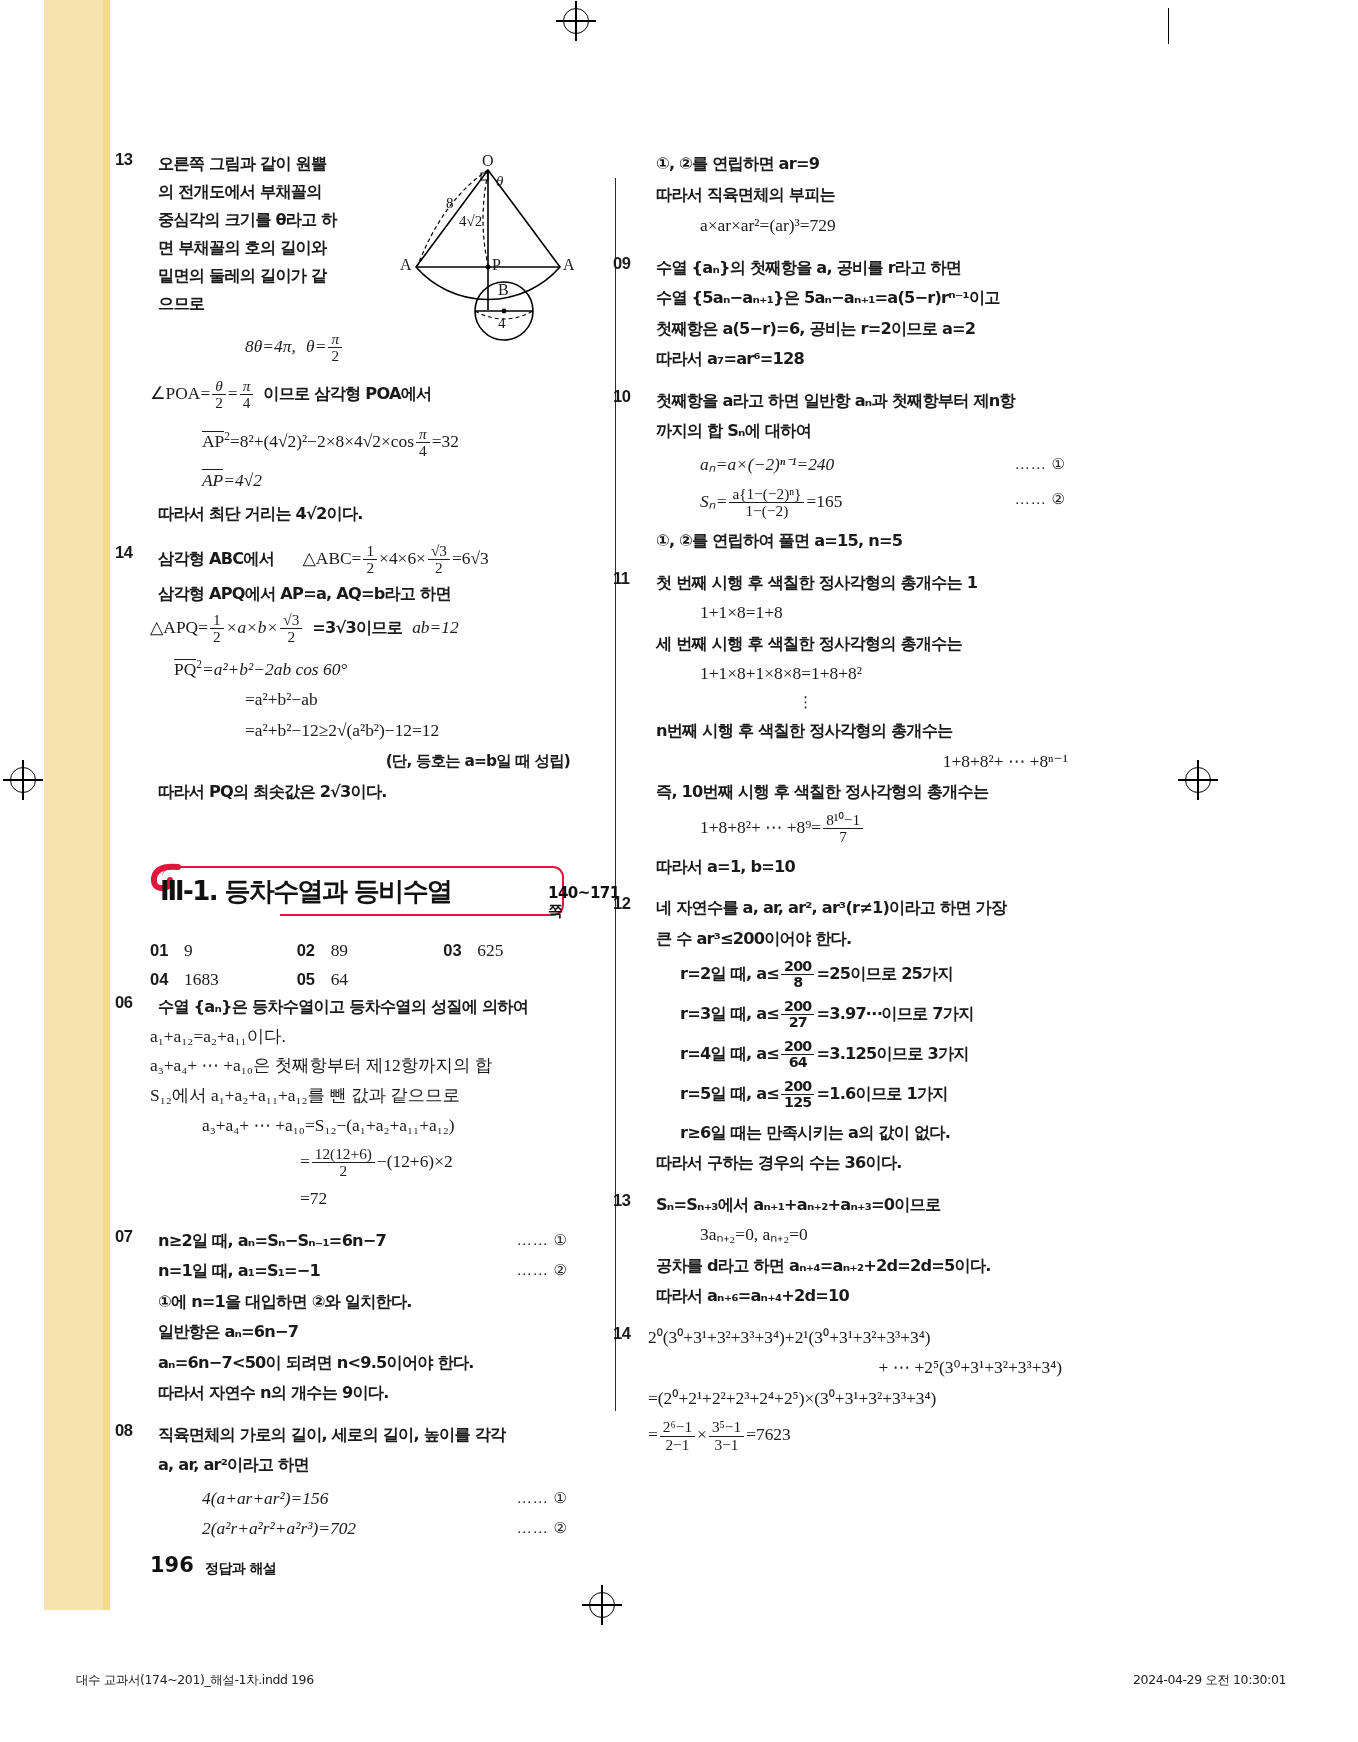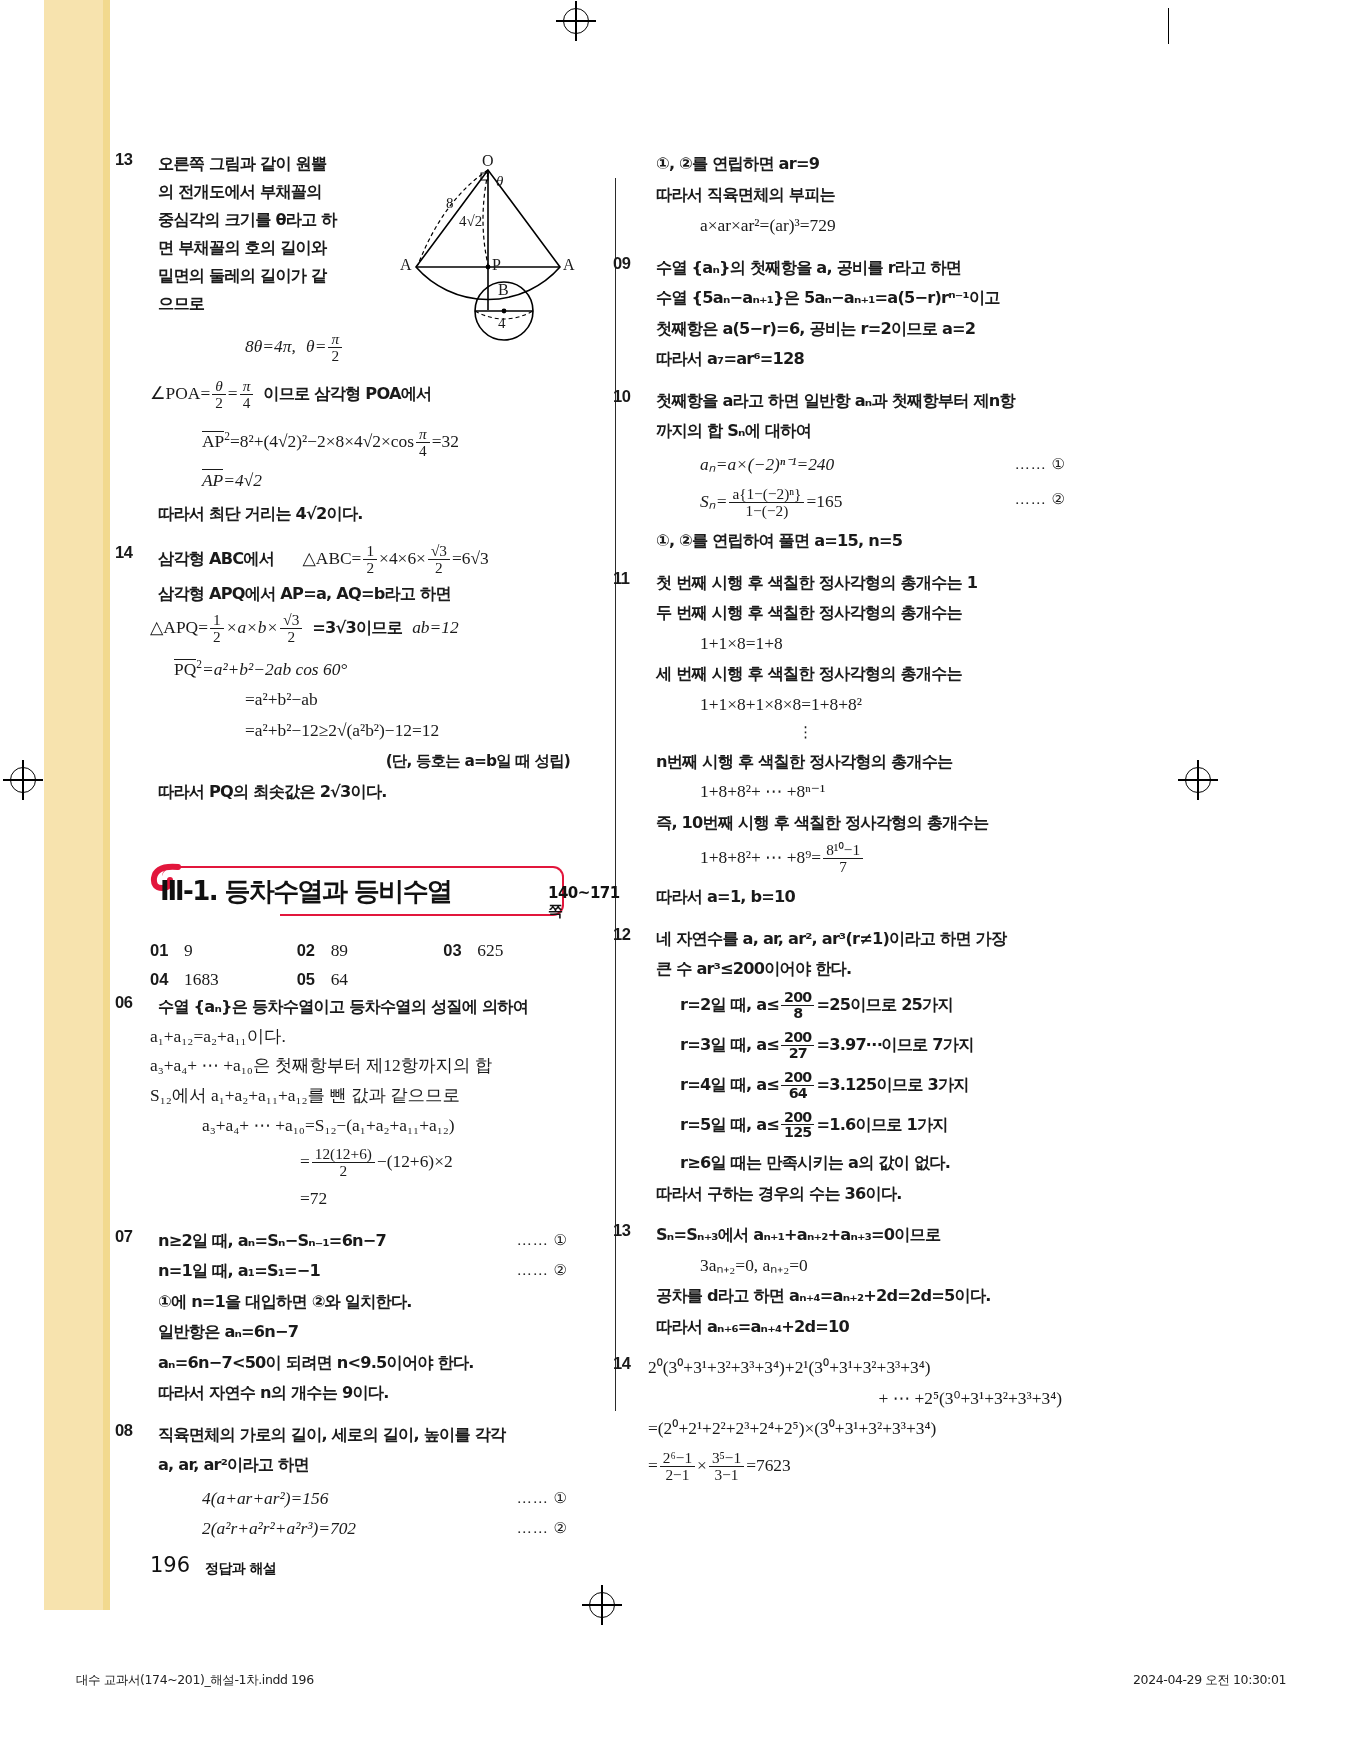--- a/index.html
+++ b/index.html
@@ -92,21 +92,21 @@
   .ans-cell{width:147px;display:flex;align-items:baseline;}
   .ans-n{font-family:"Liberation Sans", sans-serif;font-weight:bold;font-size:16.5px;width:34px;}
   .ans-v{font-size:17.4px;}
 
   
   .figure{position:absolute;left:408px;top:155px;width:200px;height:190px;}
 
   
   .pagenum{
     position:absolute;left:150px;top:1553px;
-    font-family:"DejaVu Sans", sans-serif;font-weight:normal;font-size:21px;color:#111;
+    font-family:"DejaVu Sans", sans-serif;font-weight:bold;font-size:21px;color:#111;
   }
   .pagelabel{
     position:absolute;left:205px;top:1560px;
     font-family:"DejaVu Sans", sans-serif;font-weight:bold;font-size:14px;letter-spacing:-0.6px;color:#111;
   }
   .foot-l{
     position:absolute;left:76px;top:1672px;
     font-family:"DejaVu Sans", sans-serif;font-size:12.5px;color:#222;letter-spacing:-0.4px;
   }
   .foot-r{
@@ -343,27 +343,26 @@
       <div class="line refrow ind2" style="margin-top:8px;">
         <span class="mi">Sₙ=</span><span class="frac"><span class="num">a{1−(−2)ⁿ}</span><span class="den">1−(−2)</span></span><span>=165</span>
         <span class="ref">…… ②</span>
       </div>
       <div class="line ko" style="margin-top:8px;">①, ②를 연립하여 풀면   a=15, n=5</div>
     </div>
 
     <div class="prob" style="margin-top:14px;">
       <span class="pnum">11</span>
       <div class="line ko">첫 번째 시행 후 색칠한 정사각형의 총개수는 1</div>
-      <div class="line ko" style="margin-top:3px;">두 번째 시행 후 색칠한 정사각형의 총개수는</div>
       <div class="line ind2" style="margin-top:3px;">1+1×8=1+8</div>
       <div class="line ko" style="margin-top:3px;">세 번째 시행 후 색칠한 정사각형의 총개수는</div>
       <div class="line ind2" style="margin-top:3px;">1+1×8+1×8×8=1+8+8²</div>
       <div class="line ind4" style="margin-top:1px;font-size:15px;">⋮</div>
       <div class="line ko" style="margin-top:1px;">n번째 시행 후 색칠한 정사각형의 총개수는</div>
-      <div class="line ind2" style="margin-top:3px;">1+8+8²+ ⋯ +8ⁿ⁻¹</div>
+      <div class="line ind2" style="margin-top:3px;text-align:right;">1+8+8²+ ⋯ +8ⁿ⁻¹</div>
       <div class="line ko" style="margin-top:3px;">즉, 10번째 시행 후 색칠한 정사각형의 총개수는</div>
       <div class="line ind2" style="margin-top:6px;">
         <span>1+8+8²+ ⋯ +8⁹=</span><span class="frac"><span class="num">8¹⁰−1</span><span class="den">7</span></span>
       </div>
       <div class="line ko" style="margin-top:8px;">따라서   a=1, b=10</div>
     </div>
 
     <div class="prob" style="margin-top:14px;">
       <span class="pnum">12</span>
       <div class="line ko">네 자연수를 a, ar, ar², ar³(r≠1)이라고 하면 가장</div>

